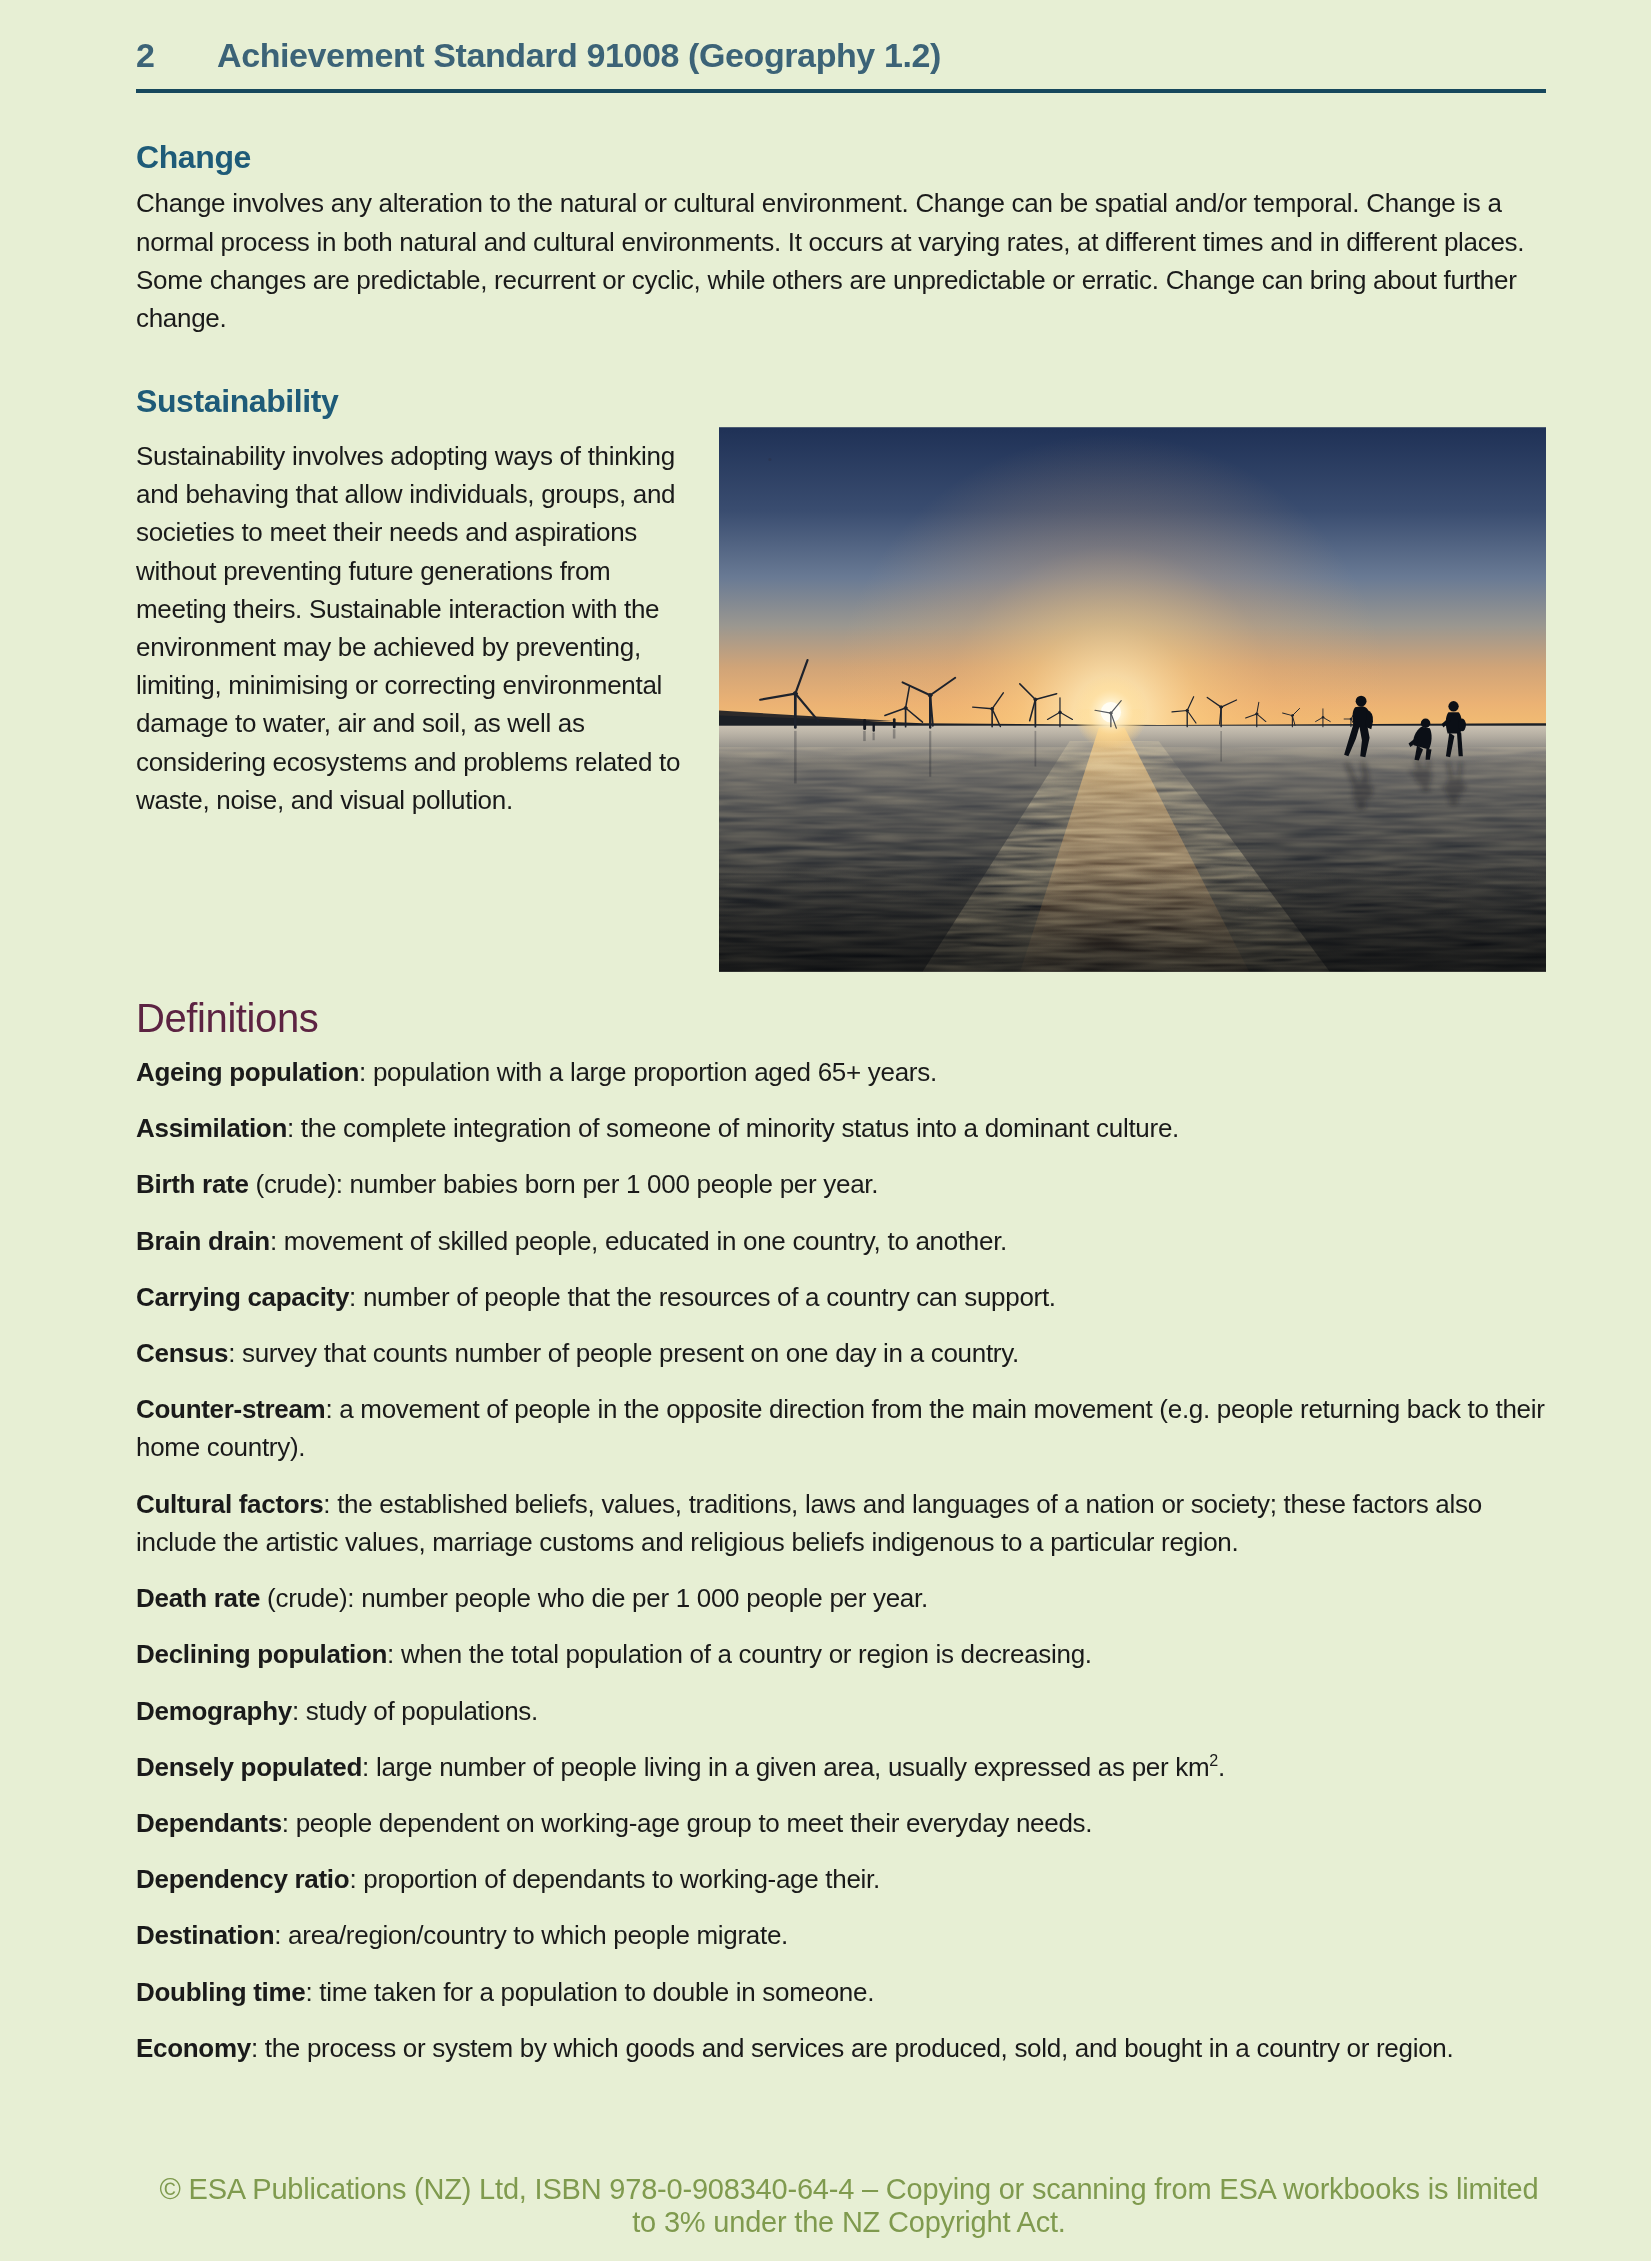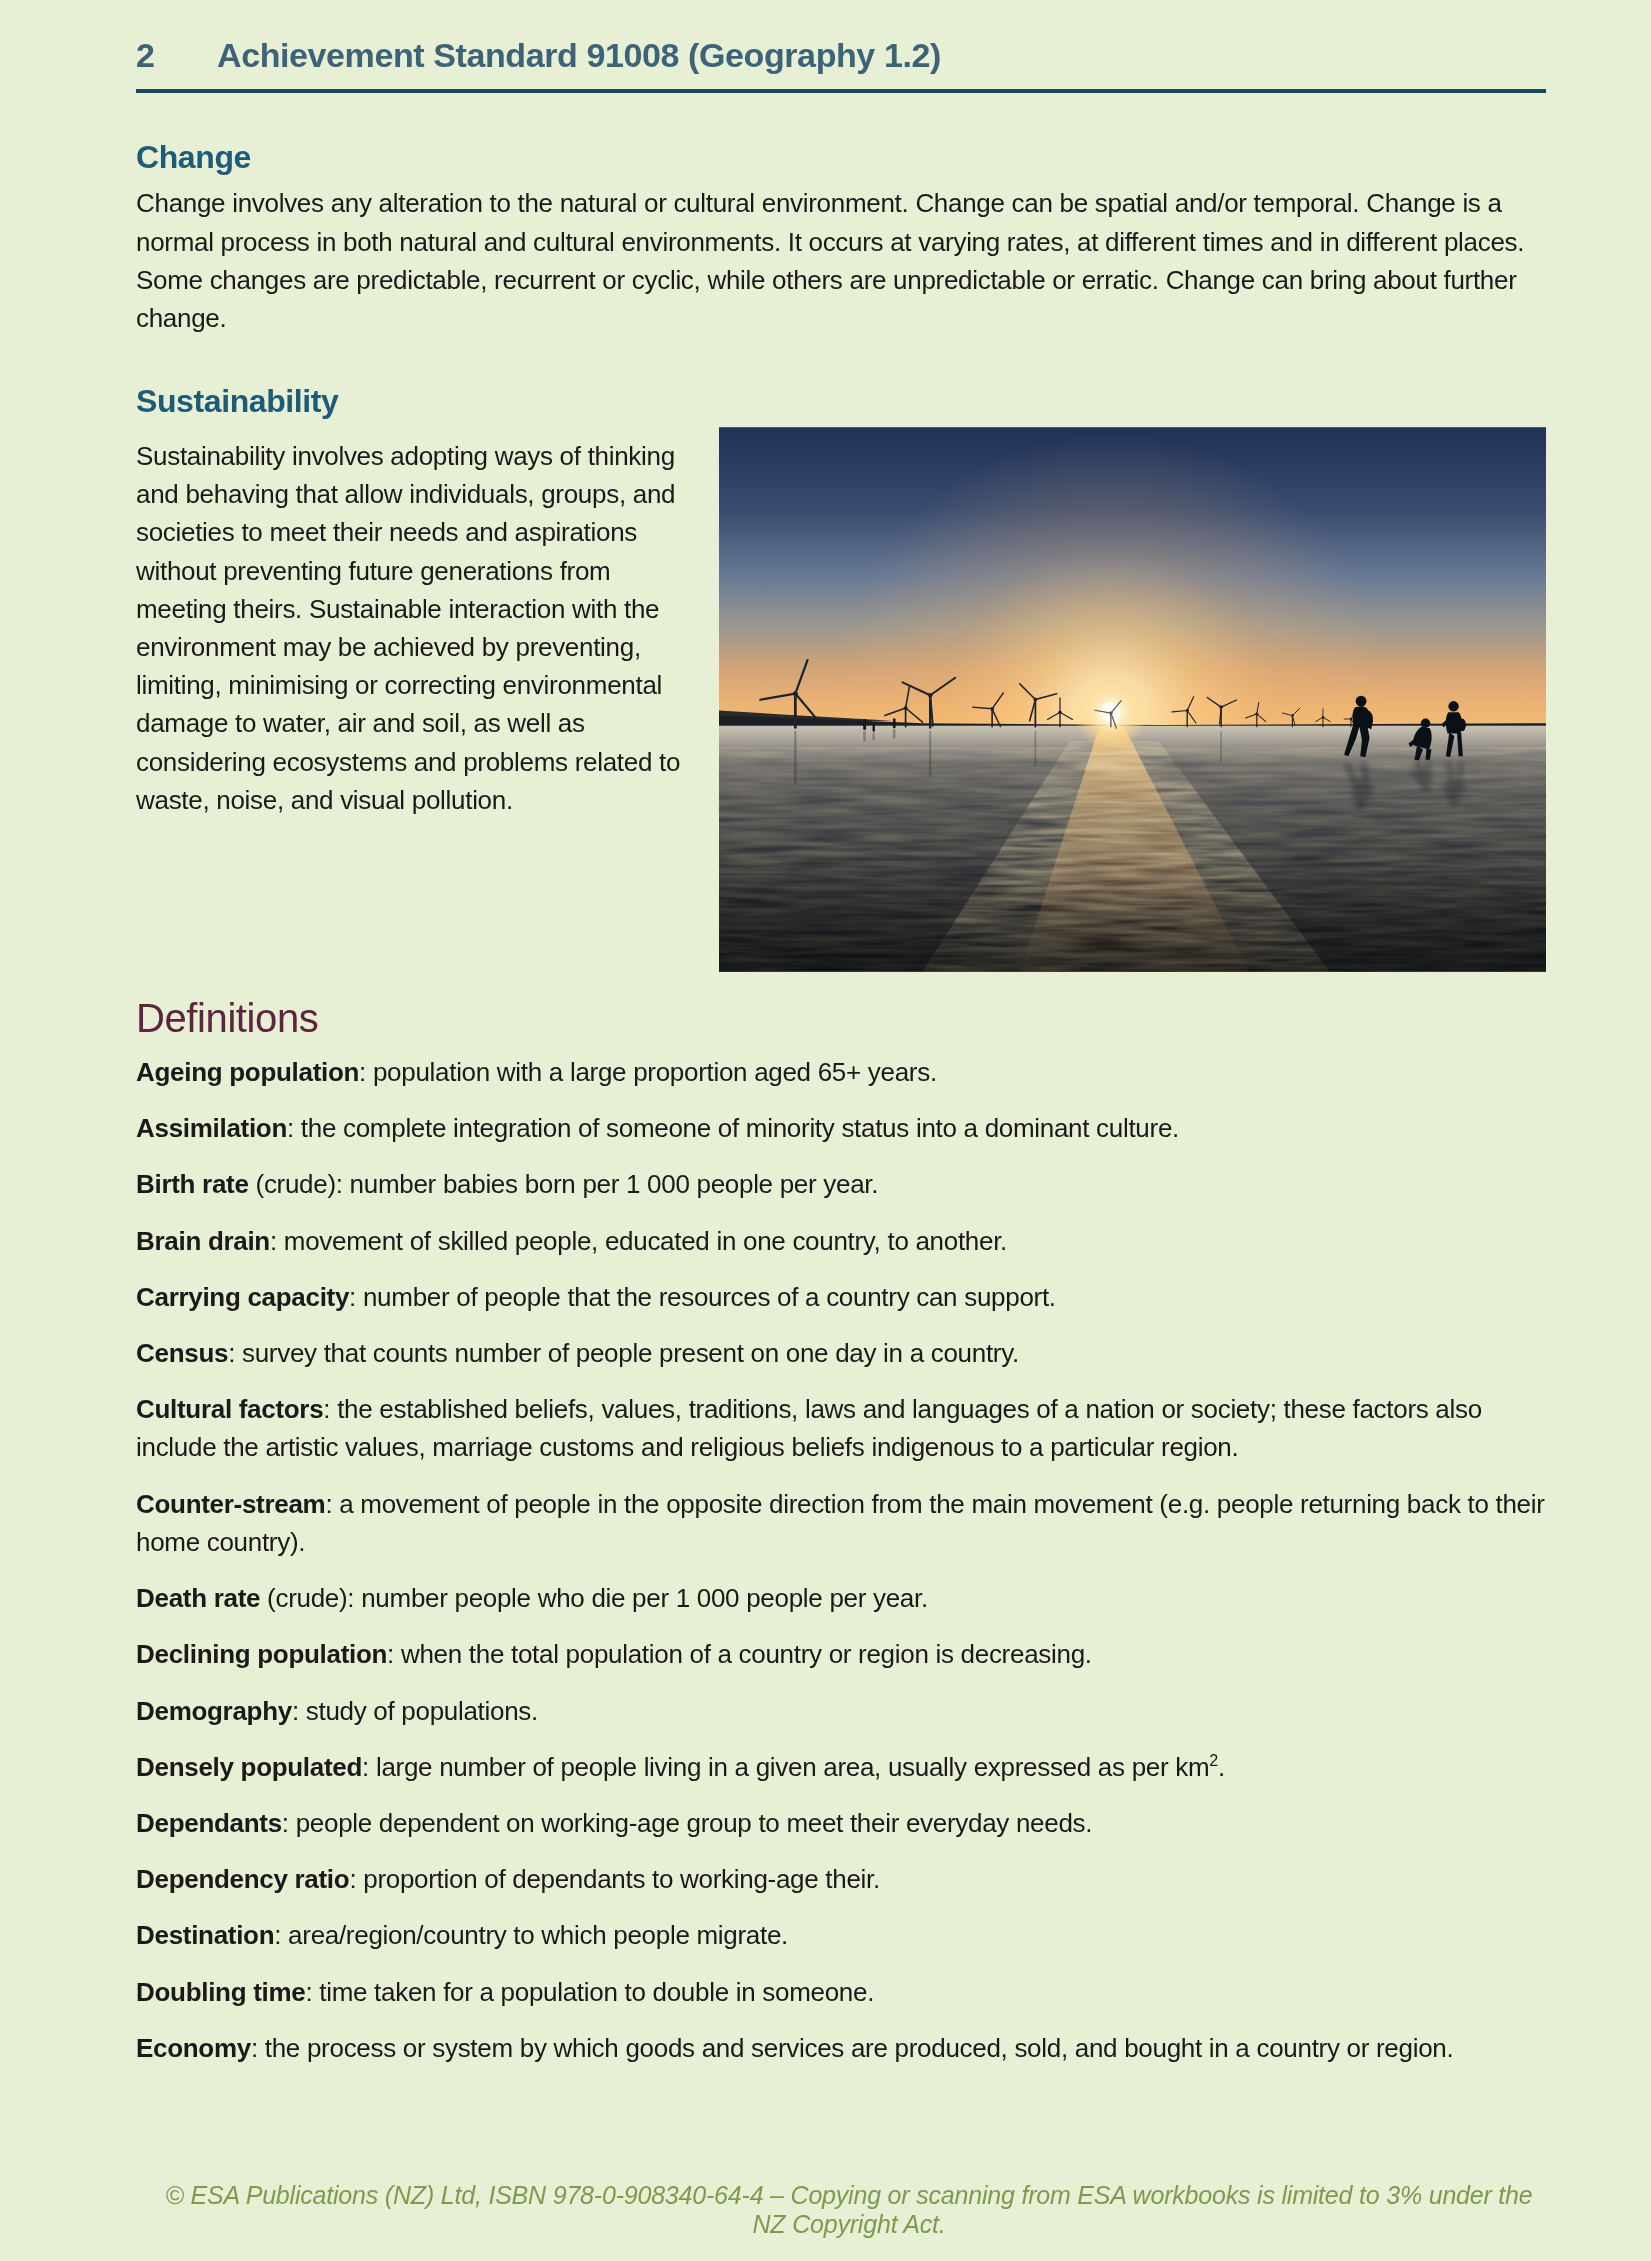--- a/index.html
+++ b/index.html
@@ -67,22 +67,21 @@
   .def-item{
     font-size:26px;line-height:1.47;letter-spacing:-0.3px;
     margin-bottom:18px;
   }
   .def-item strong{font-weight:bold;}
   .def-item sup{font-size:62%;line-height:0;}
   .page-footer{
     position:absolute;
     left:152px;right:105px;bottom:22px;
     text-align:center;
-    font-style:italic;
-    font-size:25px;
+    font-size:29px;
     color:var(--olive);
     letter-spacing:-0.2px;
   }
 </style>
 </head>
 <body>
 
 <div class="page">
 
   <div class="header-row">
@@ -353,22 +352,22 @@
 
   <section>
     <h2 class="defs-head">Definitions</h2>
     <div class="defs-list" id="defs-list">
         <p class="def-item"><strong>Ageing population</strong><span>: population with a large proportion aged 65+ years.</span></p>
         <p class="def-item"><strong>Assimilation</strong><span>: the complete integration of someone of minority status into a dominant culture.</span></p>
         <p class="def-item"><strong>Birth rate</strong><span> (crude): number babies born per 1 000 people per year.</span></p>
         <p class="def-item"><strong>Brain drain</strong><span>: movement of skilled people, educated in one country, to another.</span></p>
         <p class="def-item"><strong>Carrying capacity</strong><span>: number of people that the resources of a country can support.</span></p>
         <p class="def-item"><strong>Census</strong><span>: survey that counts number of people present on one day in a country.</span></p>
+        <p class="def-item"><strong>Counter-stream</strong><span>: a movement of people in the opposite direction from the main movement (e.g. people returning back to their home country).</span></p>
         <p class="def-item"><strong>Cultural factors</strong><span>: the established beliefs, values, traditions, laws and languages of a nation or society; these factors also include the artistic values, marriage customs and religious beliefs indigenous to a particular region.</span></p>
-        <p class="def-item"><strong>Counter-stream</strong><span>: a movement of people in the opposite direction from the main movement (e.g. people returning back to their home country).</span></p>
         <p class="def-item"><strong>Death rate</strong><span> (crude): number people who die per 1 000 people per year.</span></p>
         <p class="def-item"><strong>Declining population</strong><span>: when the total population of a country or region is decreasing.</span></p>
         <p class="def-item"><strong>Demography</strong><span>: study of populations.</span></p>
         <p class="def-item"><strong>Densely populated</strong><span>: large number of people living in a given area, usually expressed as per km</span><sup>2</sup><span>.</span></p>
         <p class="def-item"><strong>Dependants</strong><span>: people dependent on working-age group to meet their everyday needs.</span></p>
         <p class="def-item"><strong>Dependency ratio</strong><span>: proportion of dependants to working-age their.</span></p>
         <p class="def-item"><strong>Destination</strong><span>: area/region/country to which people migrate.</span></p>
         <p class="def-item"><strong>Doubling time</strong><span>: time taken for a population to double in someone.</span></p>
         <p class="def-item"><strong>Economy</strong><span>: the process or system by which goods and services are produced, sold, and bought in a country or region.</span></p>
       </div>

